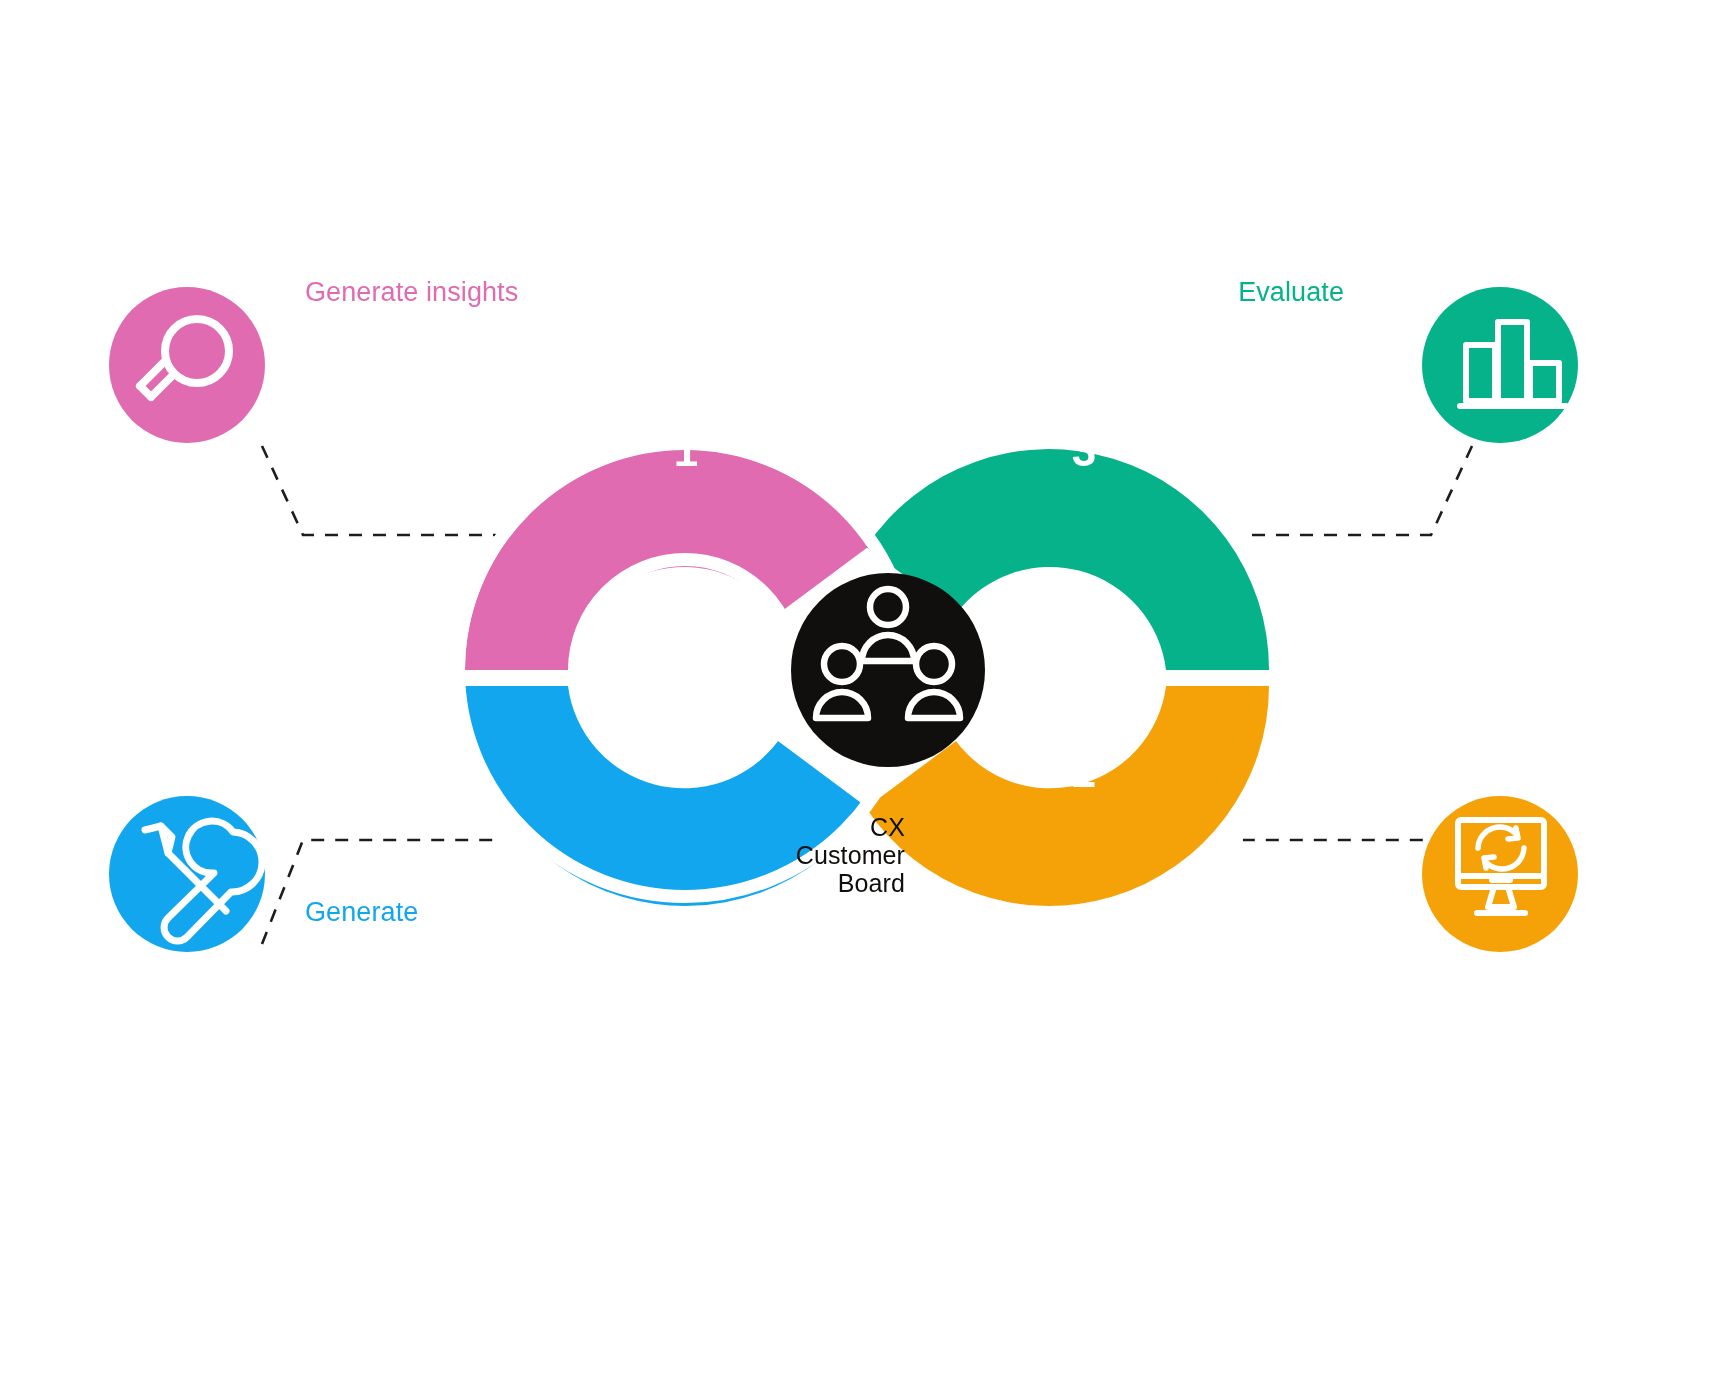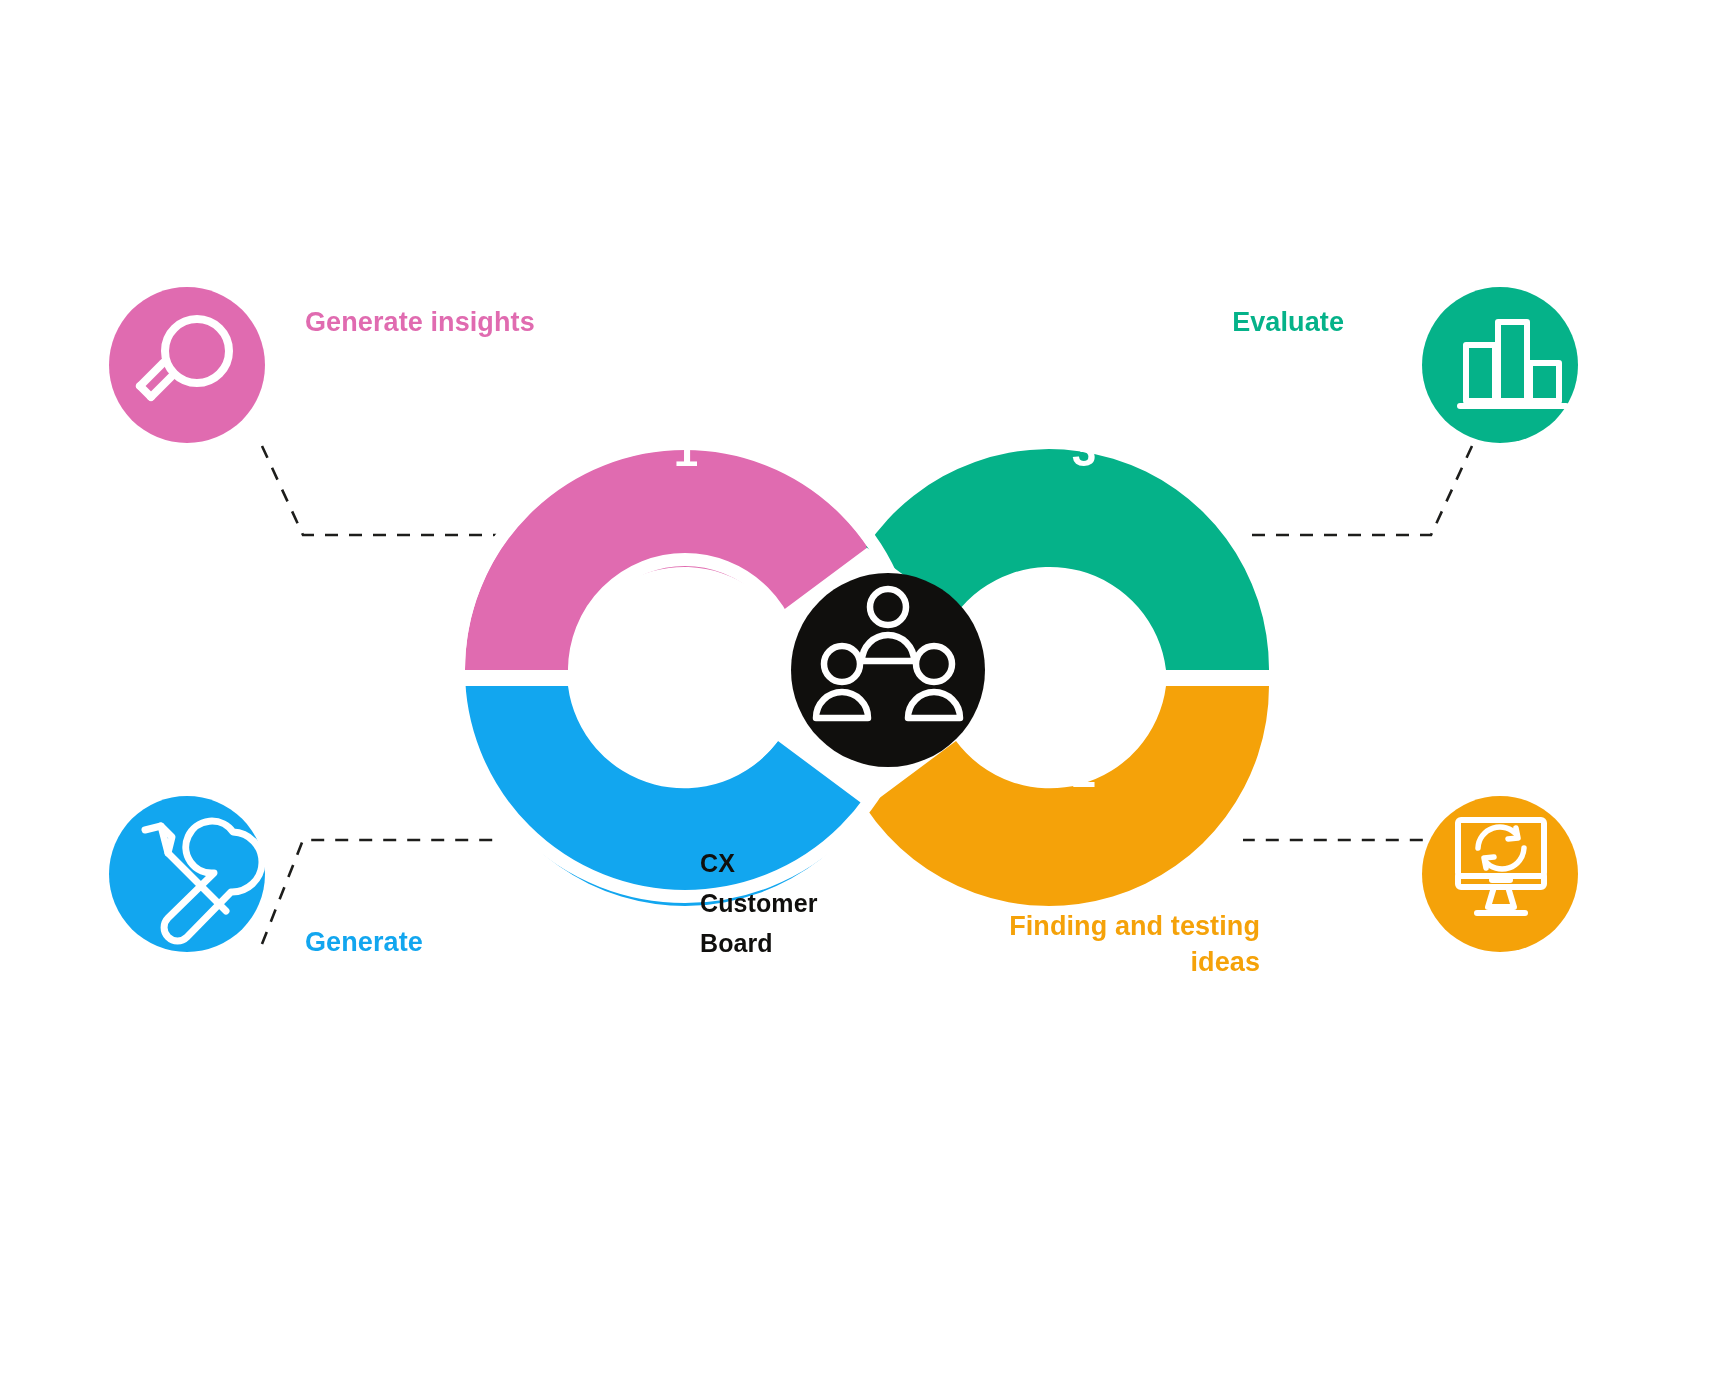--- a/index.html
+++ b/index.html
@@ -22,26 +22,25 @@
   }
   .diagram-svg {
     position: absolute;
     left: 0;
     top: 0;
     width: 1734px;
     height: 1392px;
   }
   .label {
     position: absolute;
-    font-weight: bold;
+    font-weight: normal;
     font-size: 27px;
     line-height: 36px;
     letter-spacing: 0.1px;
     white-space: pre-line;
-    margin-top: 30px;
   }
   .label-generate {
     left: 305px;
     top: 274px;
     color: #e06bb0;
     text-align: left;
   }
   .label-evaluate {
     left: 1004px;
     top: 274px;
@@ -60,23 +59,23 @@
     top: 878px;
     width: 305px;
     color: #f5a209;
     text-align: right;
   }
   .label-center {
     left: 700px;
     top: 813px;
     width: 205px;
     color: #100f0d;
-    text-align: left;
+    text-align: right;
     font-size: 25px;
-    line-height: 40px;
+    line-height: 28px;
   }
 </style>
 </head>
 <body>
 
 <div class="stage">
 
   <svg class="diagram-svg" viewBox="0 0 1734 1392">
 
     <g fill="none" stroke="#1d1d1b" stroke-width="2.6" stroke-dasharray="13 11">
@@ -187,20 +186,18 @@
     </g>
 
   </svg>
 
   <div class="label label-generate">Generate insights</div>
 
   <div class="label label-evaluate">Evaluate</div>
 
   <div class="label label-specify">Generate</div>
 
-  <div class="label label-finding">Finding and testing
-ideas</div>
 
   <div class="label label-center">CX
 Customer
 Board</div>
 
 </div>
 
 </body></html>

